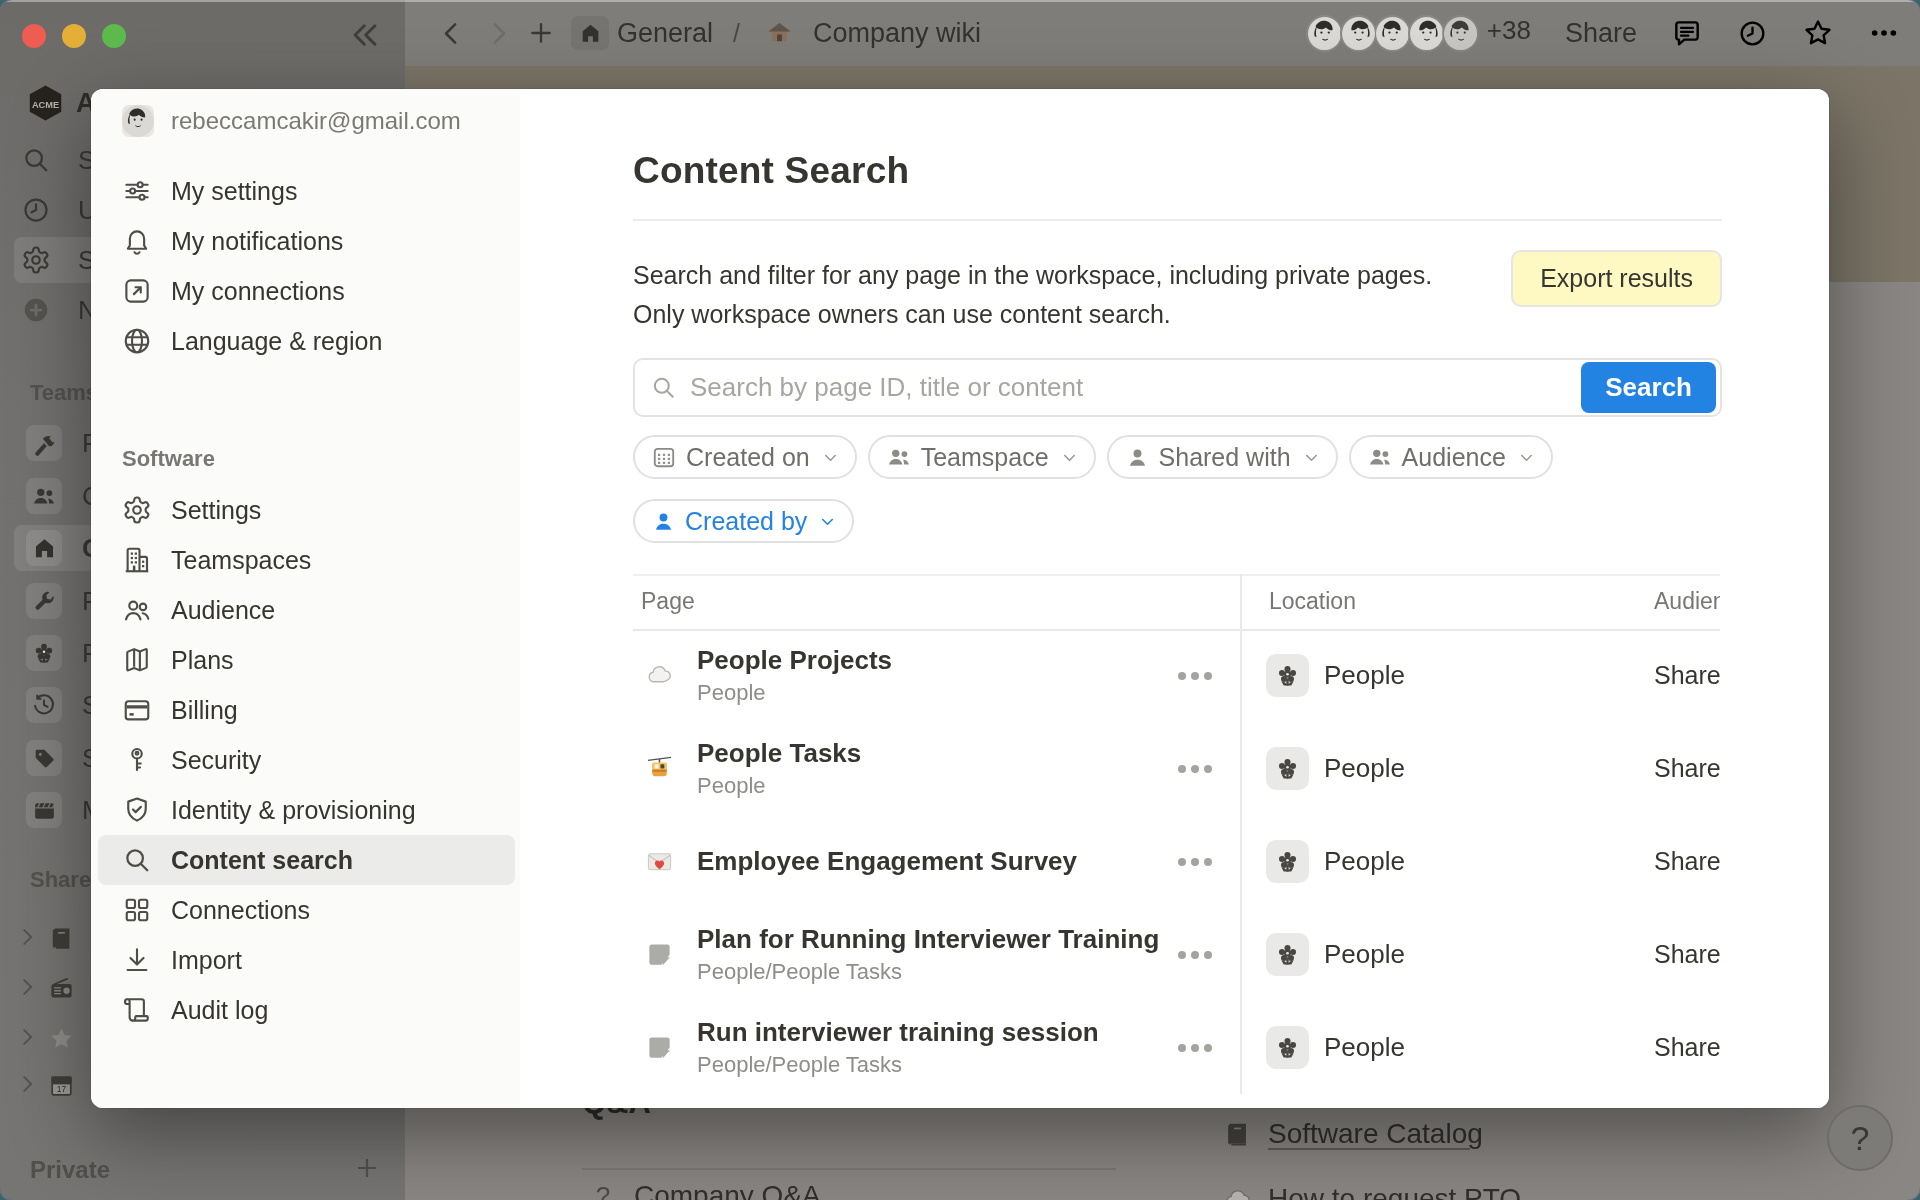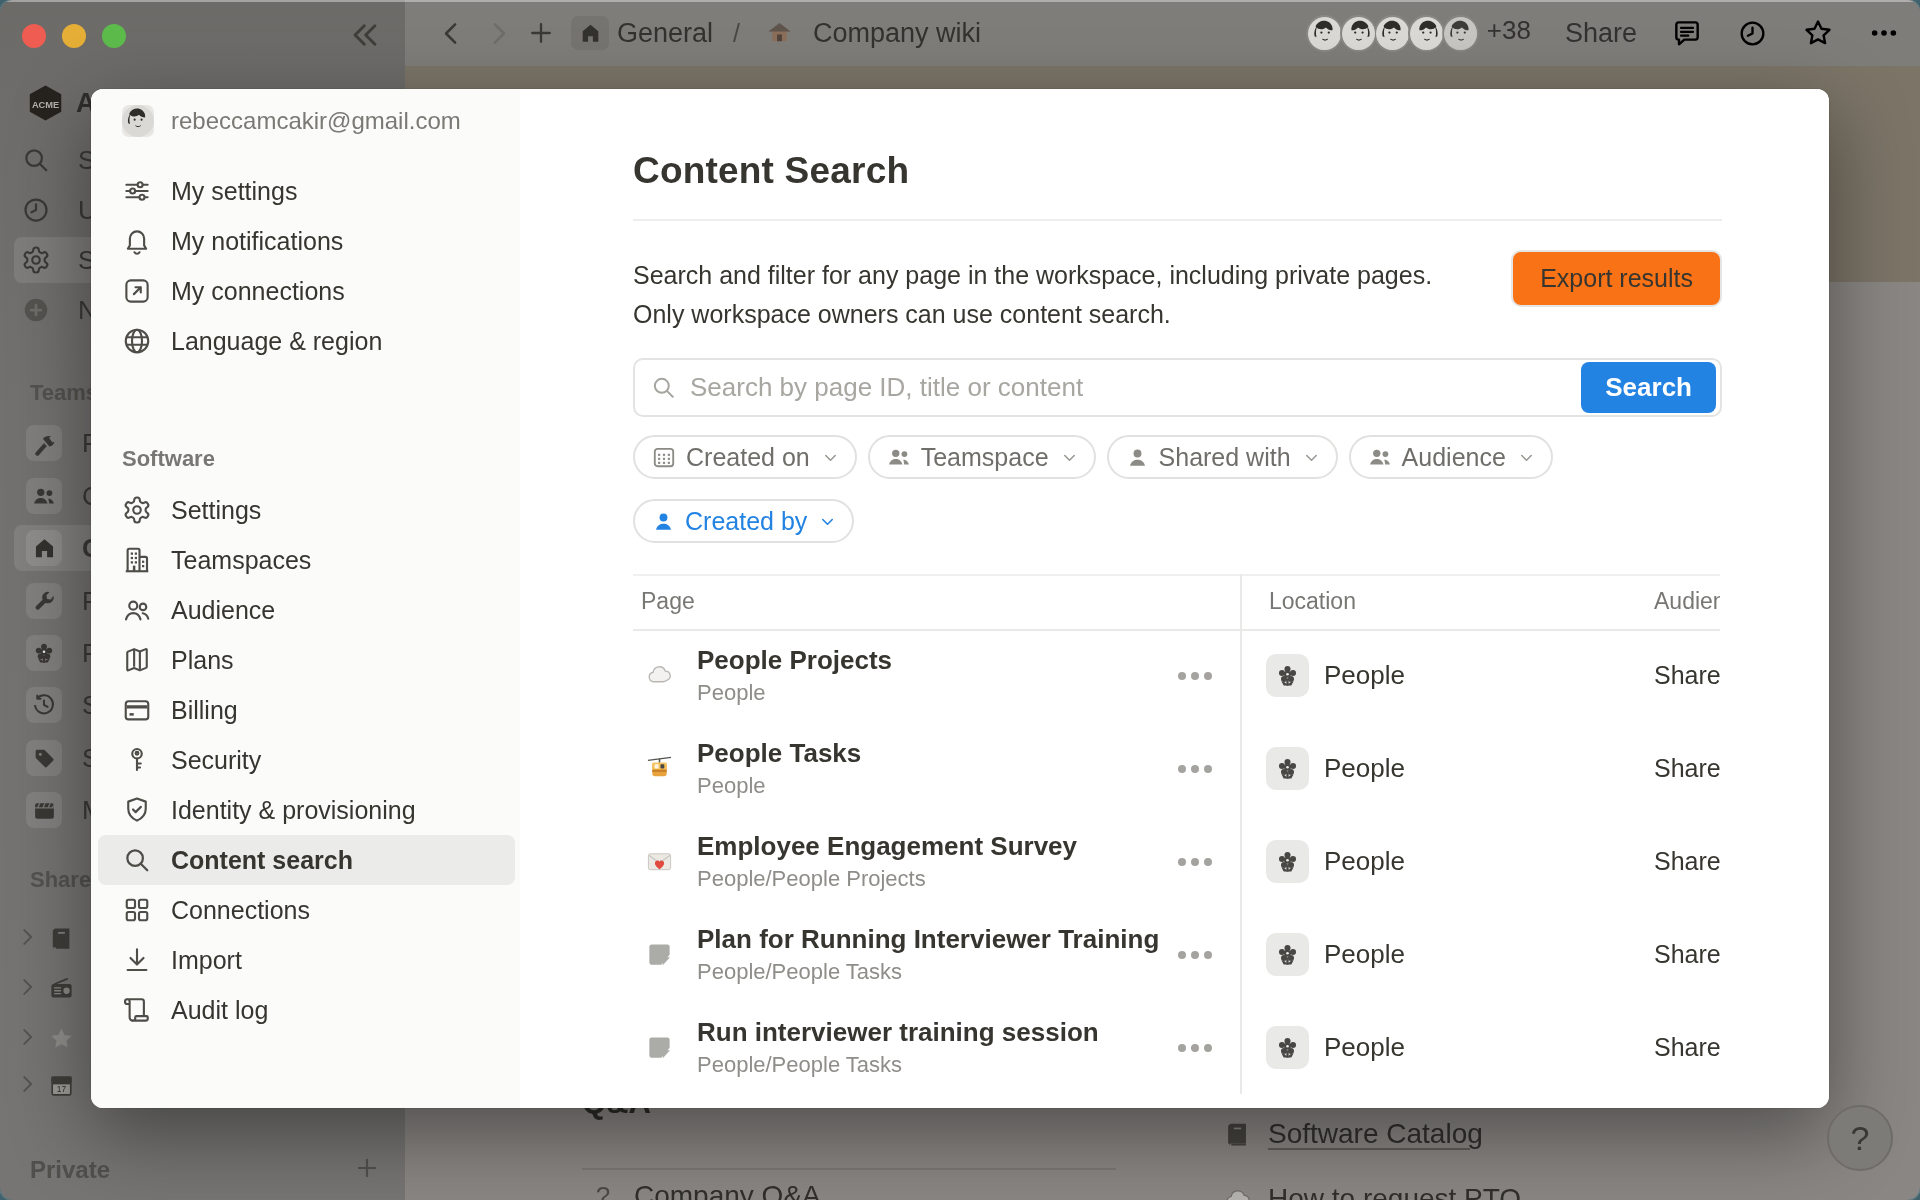--- a/index.html
+++ b/index.html
@@ -78,21 +78,21 @@
   .m-row.sel { background:#ebebea; }
   .m-row.sel .rlab { font-weight:700; }
   .m-sec { position:absolute; left:31px; top:357px; font-size:22px; font-weight:700; color:#787774; }
 
   .m-main { flex:1; position:relative; background:#fff; }
   .m-content { position:absolute; left:113px; top:0; width:1089px; height:100%; }
   .m-title { position:absolute; top:61px; font-size:37px; font-weight:700; color:#37352f; letter-spacing:.2px; }
   .m-div1 { position:absolute; top:130px; left:0; right:0; height:2px; background:#ededeb; }
   .m-desc { position:absolute; top:167px; left:0; width:860px; font-size:25px; line-height:39px; color:#37352f; }
   .export-btn { position:absolute; top:161px; right:0; height:57px; padding:0 27px; border:2px solid #e5e5e3; border-radius:10px;
-                background:#f97316; font-size:25px; font-weight:500; color:#37352f; display:flex; align-items:center; }
+                background:#fef9c3; font-size:25px; font-weight:500; color:#37352f; display:flex; align-items:center; }
   .search-wrap { position:absolute; top:269px; left:0; right:0; height:59px; border:2px solid #e3e3e1; border-radius:10px;
                  display:flex; align-items:center; background:#fff; }
   .search-wrap .sic { margin-left:15px; color:#a7a5a0; display:flex; }
   .search-input { flex:1; border:none; outline:none; font-size:26px; color:#37352f; margin-left:13px; font-family:inherit; background:transparent; }
   .search-input::placeholder { color:#a8a6a1; }
   .search-btn { height:51px; margin-right:4px; padding:0 24px; background:#2383e2; color:#fff; border:none; border-radius:8px;
                 font-size:26px; font-weight:700; font-family:inherit; }
   .chips { position:absolute; top:346px; left:0; display:flex; gap:11px; }
   .chips2 { top:410px; }
   .chip { height:44px; border:2px solid #e1e1df; border-radius:24px; background:#fff; display:flex; align-items:center;
@@ -964,21 +964,20 @@
 
             <div class="trow">
               <div class="c-page">
                 <span class="row-emoji">
                       <svg width="27" height="27">
                         <use href="#i-loveletter"></use>
                       </svg>
                     </span>
                 <span class="row-txt">
                   <div class="row-title">Employee Engagement Survey</div>
-                  <div class="row-sub">People/People Projects</div>
                 </span>
                 <span class="row-dots">
                       <i></i>
                       <i></i>
                       <i></i>
                     </span>
               </div>
               <div class="c-loc">
                 <span class="loc-tile">
                       <svg width="27" height="27" style="color:#494743;">

